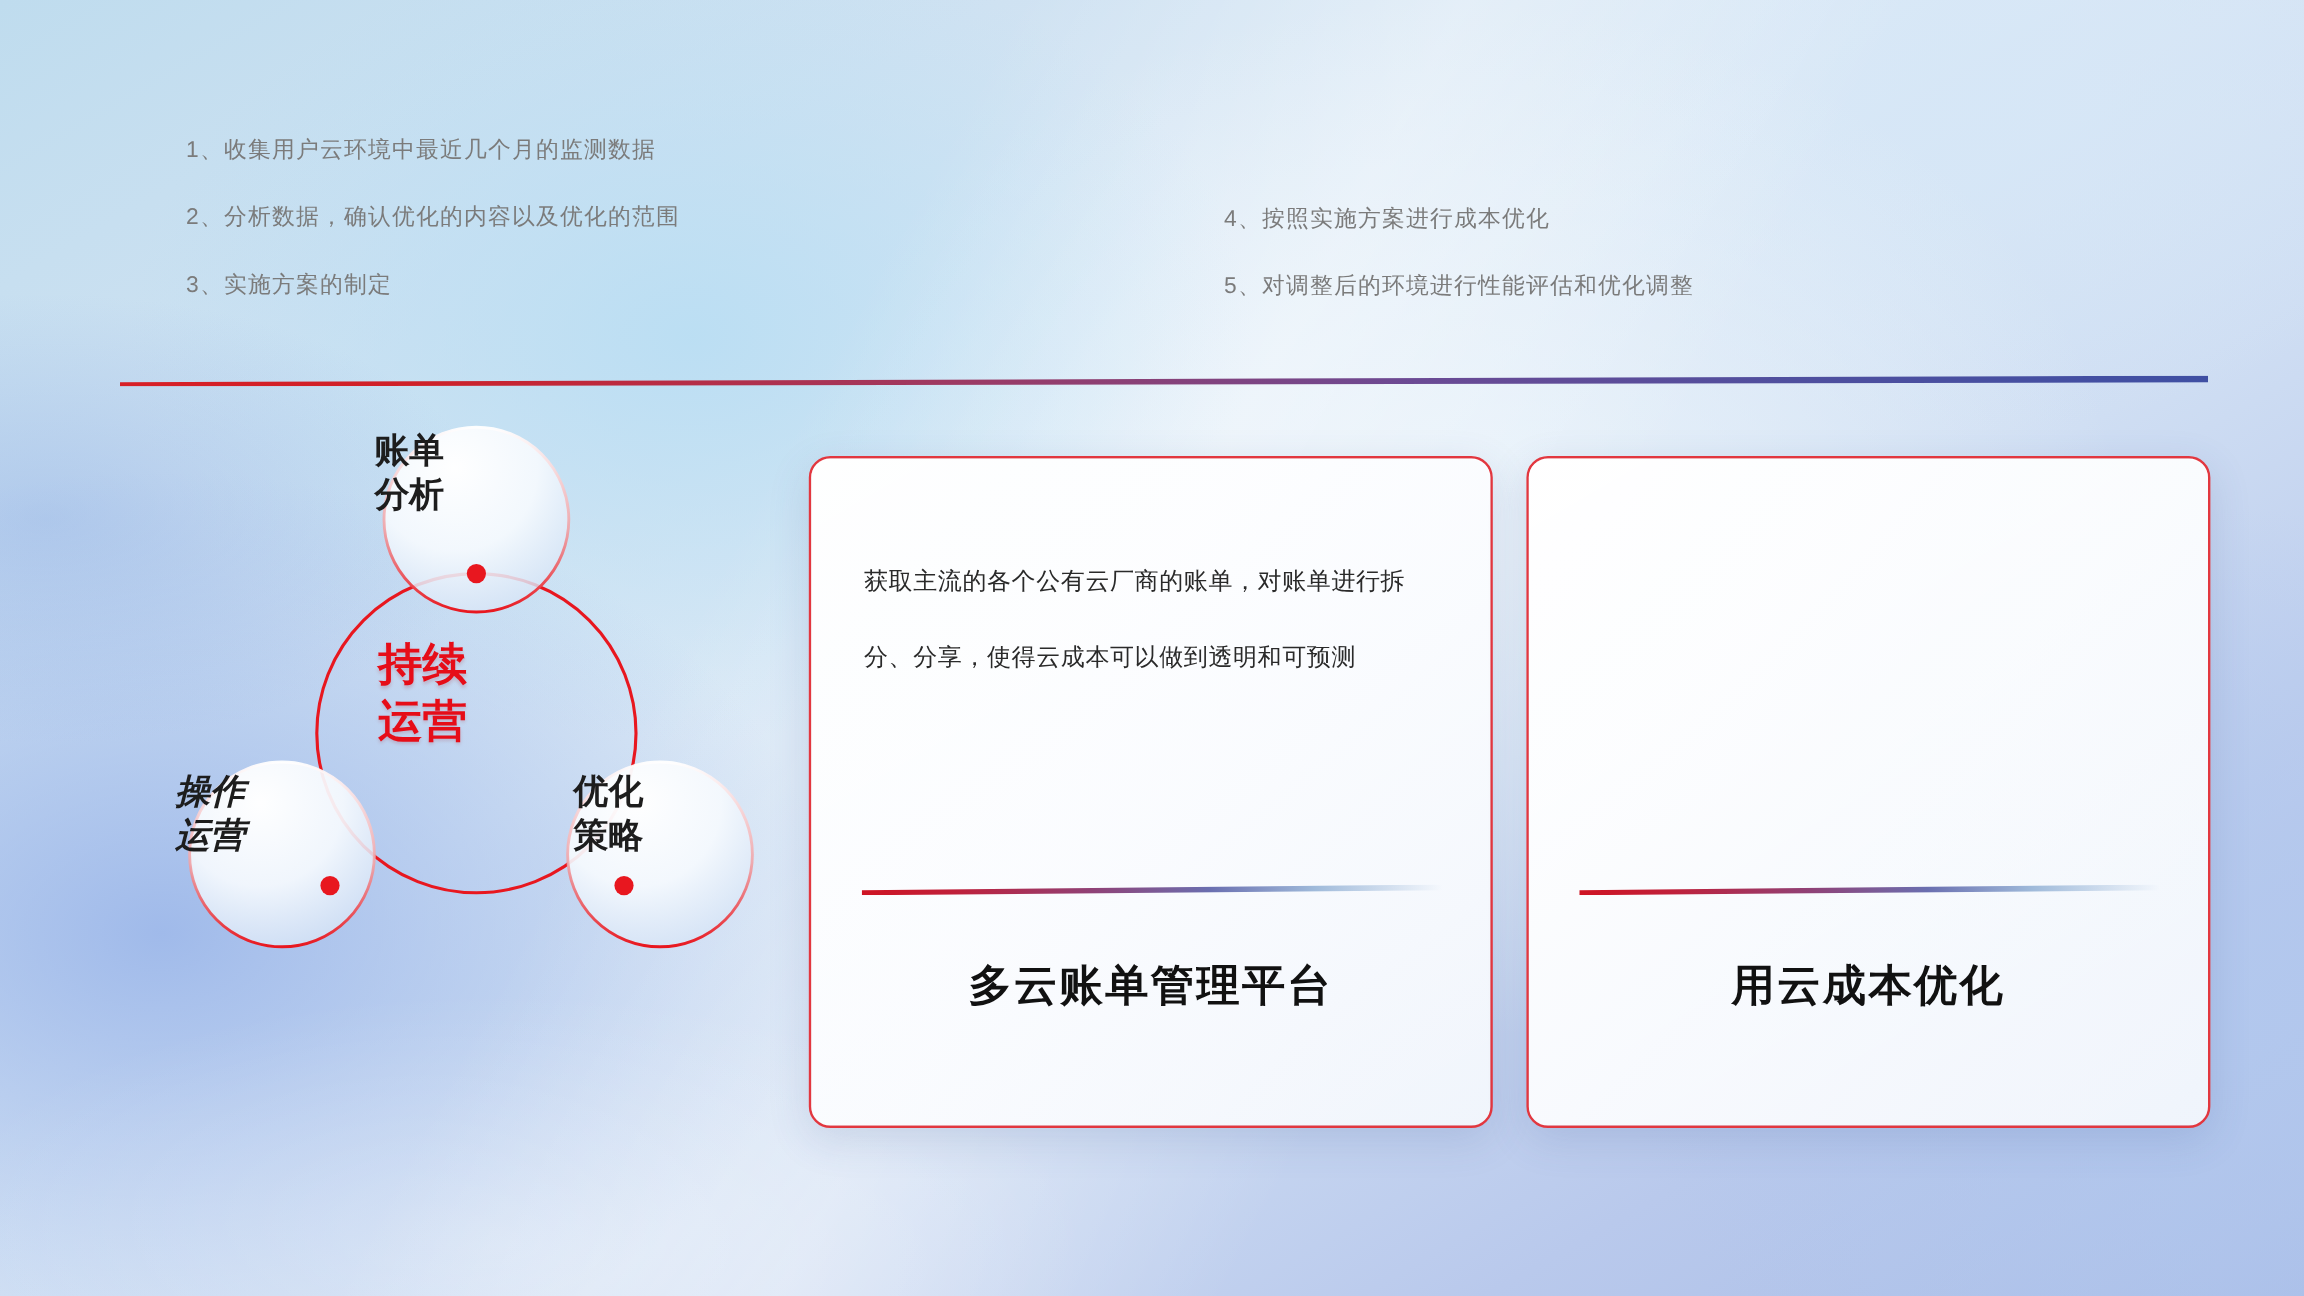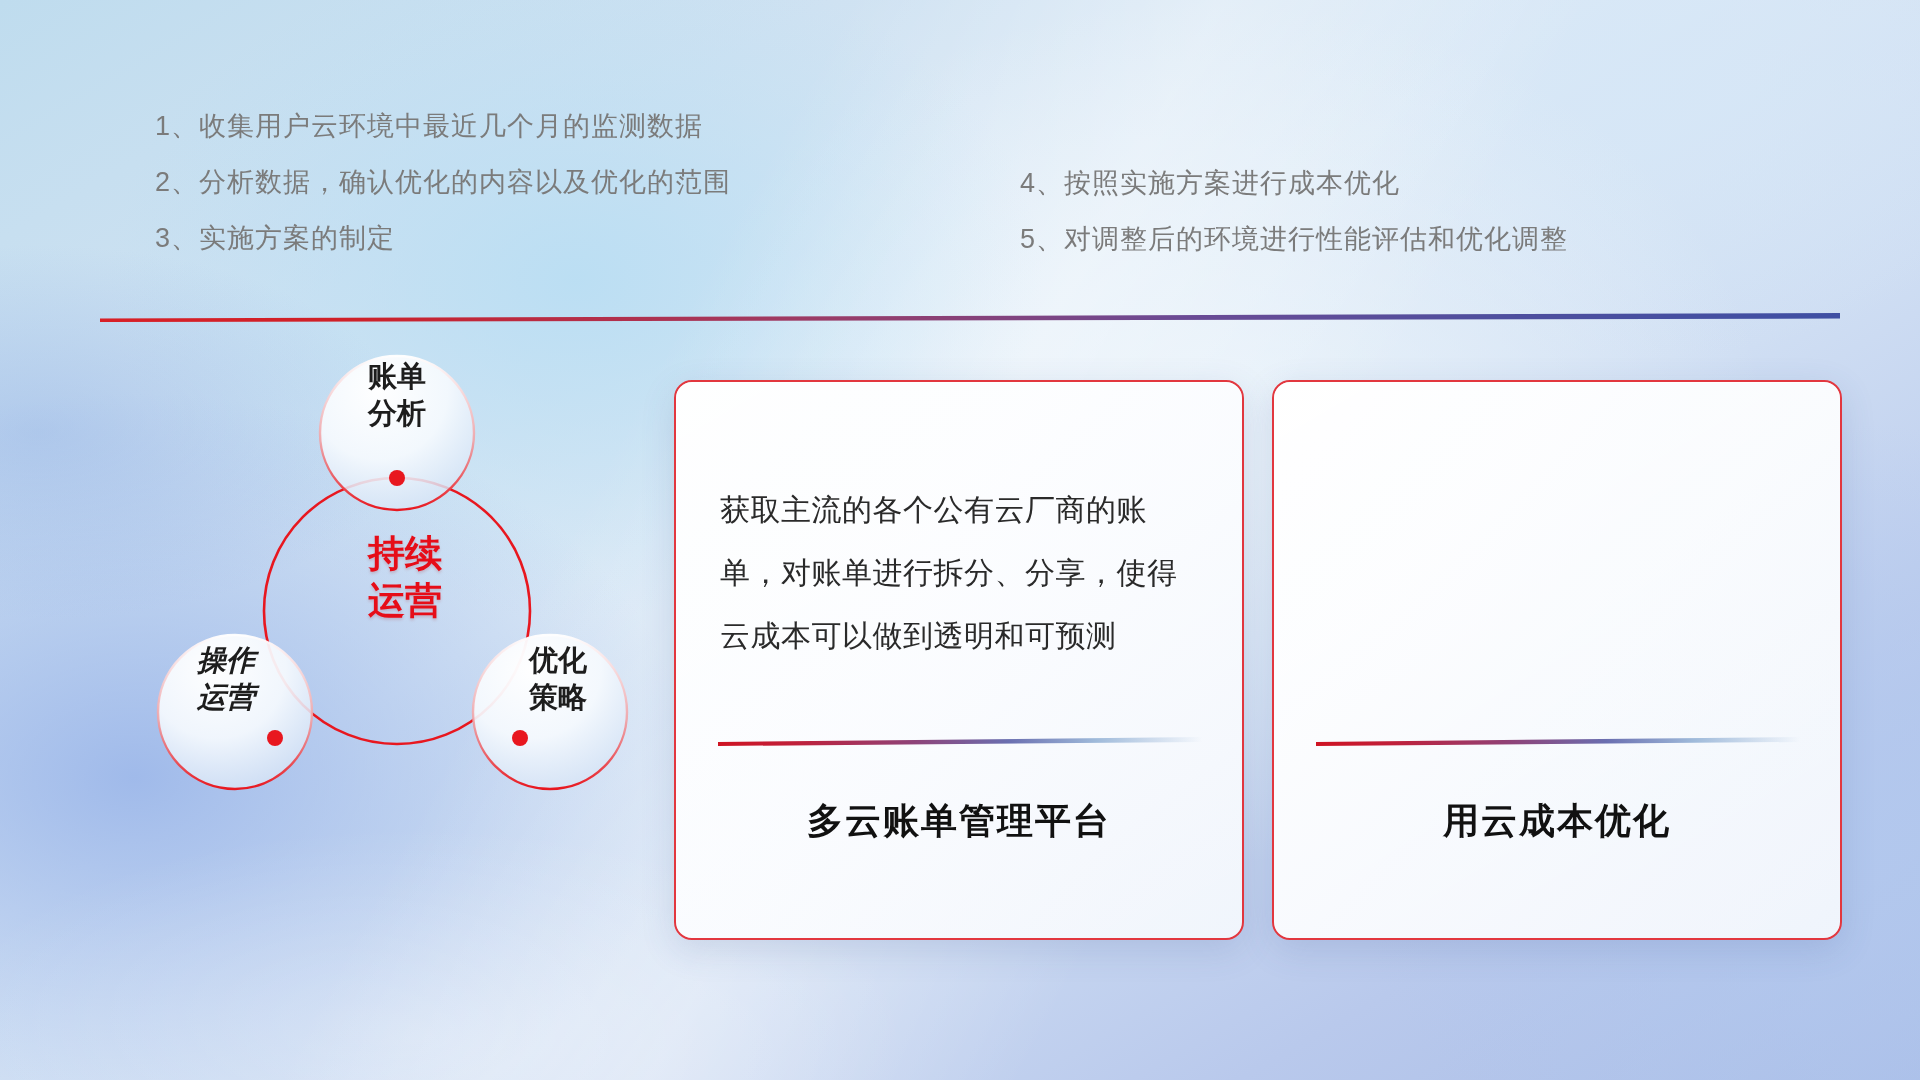--- a/index.html
+++ b/index.html
@@ -40,21 +40,21 @@
     background: radial-gradient(ellipse 700px 300px at 22% 96%, rgba(255,255,255,0.30), rgba(255,255,255,0) 70%);
   }
   .wash.w3 {
     background: radial-gradient(ellipse 520px 260px at 2% 40%, rgba(140,172,228,0.45), rgba(140,172,228,0) 72%);
   }
 
   
   .steps {
     position: absolute;
     color: #7b7b7b;
-    font-size: 27px;
+    font-size: 19px;
     letter-spacing: 1px;
     white-space: nowrap;
   }
   .steps.left  { left: 155px; top: 98px; }
   .steps.right { left: 1020px; top: 155px; }
   .step-line {
     line-height: 56px;
   }
 
   
@@ -74,21 +74,20 @@
     position: absolute;
     left: 90px;
     top: 330px;
     width: 540px;
     height: 630px;
   }
   #venn svg { display: block; width: 100%; height: 100%; }
 
   .venn-label {
     position: absolute;
-    text-align: center;
     font-weight: bold;
     line-height: 1.28;
     white-space: pre-line;
     pointer-events: none;
   }
   .venn-label.dark { color: #1d1d1d; font-size: 29px; }
   .venn-label.red  { color: #e60d18; font-size: 37px; text-shadow: 0 2px 3px rgba(160,0,10,0.18); }
 
   #lbl-bill  { left: 222px; top: 28px;  width: 170px; }
   #lbl-core  { left: 225px; top: 200px; width: 180px; }
@@ -117,23 +116,23 @@
     width: 612px; height: 600px;
     border-radius: 26px;
     background: linear-gradient(150deg, rgba(255,255,255,0.55), rgba(255,255,255,0.05));
     pointer-events: none;
   }
 
   .card-body {
     position: absolute;
     left: 44px;
     right: 42px;
-    top: 96px;
+    top: 72px;
     color: #2a2a2a;
-    font-size: 30px;
+    font-size: 20px;
     line-height: 63px;
     letter-spacing: 0.5px;
   }
 
   .card-rule {
     position: absolute;
     left: 42px;
     right: 40px;
     top: 355px;
     height: 9px;

